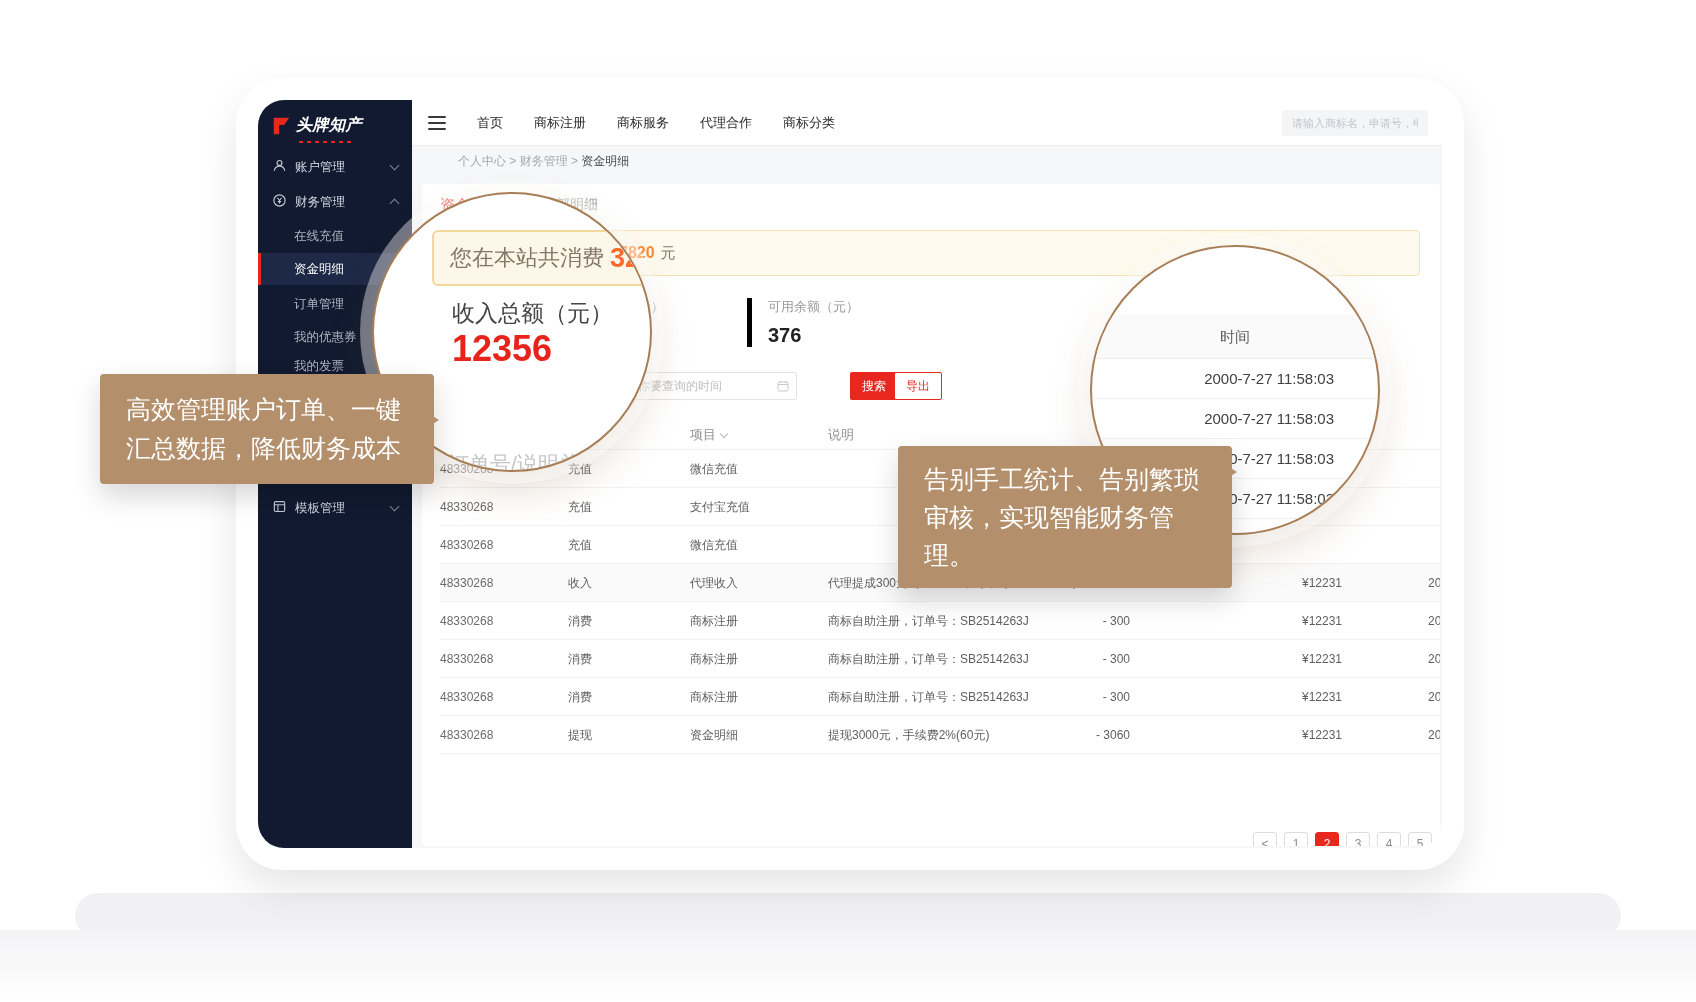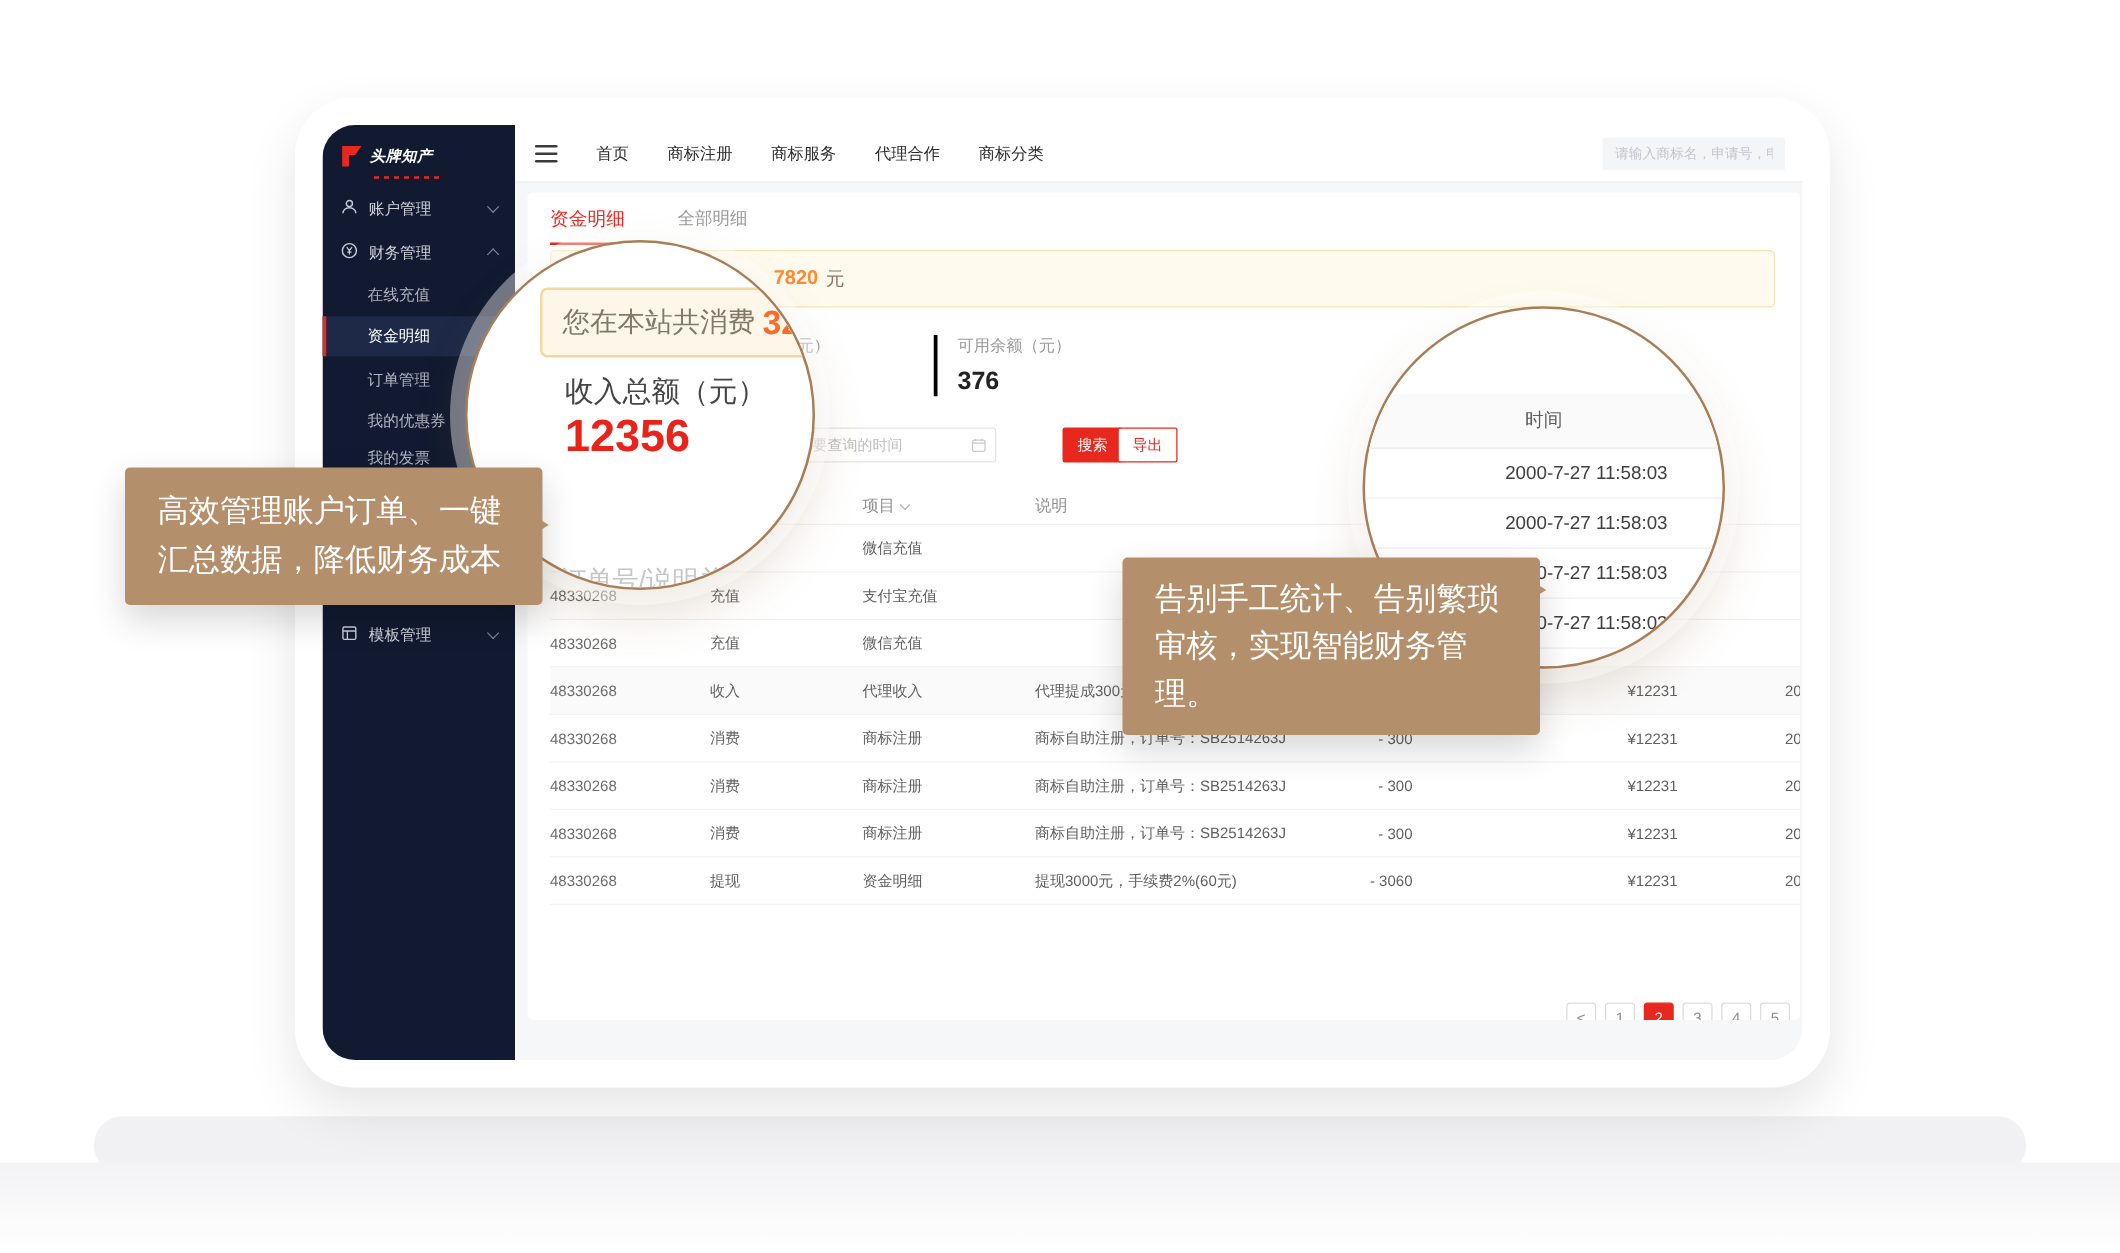--- a/index.html
+++ b/index.html
@@ -10,21 +10,21 @@
   .base-bar { position:absolute; left:75px; top:893px; width:1546px; height:46px; border-radius:23px; background:#f1f1f3; }
   .base-fade { position:absolute; left:0; top:930px; width:1696px; height:72px; background:linear-gradient(#f3f3f5,#ffffff); }
 
   
   .laptop { position:absolute; left:236px; top:78px; width:1228px; height:792px; background:#fff; border-radius:46px; box-shadow:0 18px 42px rgba(0,0,0,.10); z-index:1; }
   .screen { position:absolute; left:22px; top:22px; right:22px; bottom:22px; border-radius:26px; overflow:hidden; display:flex; background:#fff; }
 
   
   .sidebar { width:154px; flex-shrink:0; background:#111a30; position:relative; }
   .logo { position:absolute; left:13px; top:15px; display:flex; align-items:center; gap:5px; }
-  .logo-text { color:#fff; font-size:12px; font-weight:bold; font-style:italic; letter-spacing:.5px;text-align:right; }
+  .logo-text { color:#fff; font-size:16px; font-weight:bold; font-style:italic; letter-spacing:.5px;text-align:right; }
   .logo-sub { position:absolute; left:41px; top:41px; width:56px; height:2px;
               background:repeating-linear-gradient(90deg,#e8281f 0 4px,transparent 4px 8px); }
   .side-item { position:absolute; left:0; width:100%; height:32px; display:flex; align-items:center; font-size:12.5px; color:#aeb4c2; cursor:pointer; }
   .side-item.parent { color:#cfd4de; padding-left:14px; }
   .side-item.parent .lbl { margin-left:8px; }
   .side-item.sub { padding-left:36px; }
   .side-item.active { background:#1d2946; color:#fff; }
   .side-item.active::before { content:""; position:absolute; left:0; top:0; width:3px; height:100%; background:#e8281f; }
   .chev { position:absolute; right:14px; width:7px; height:7px; border-right:1.5px solid #7f8798; border-bottom:1.5px solid #7f8798; }
   .chev.down { transform:rotate(45deg); margin-top:-3px; }
@@ -51,21 +51,21 @@
   .tab.active { color:#e8281f; border-bottom:2px solid #e8281f; }
   .tab.plain { color:#9a9a9a; font-size:14px; }
 
   .banner { position:absolute; left:18px; right:20px; top:46px; height:46px; background:#fefaed; border:1px solid #f6e3b2; border-radius:4px; display:flex; align-items:center; padding-left:20px; font-size:15px; color:#86796a; }
   .banner-prefix { display:inline-block; min-width:158px; }
   .banner-amount { color:#ff8a33; font-weight:bold; font-size:16px; margin-right:6px; }
 
   .stats { position:absolute; left:18px; top:114px; display:flex; }
   .stat { width:185px; }
   .stat.s2 { width:122px; }
-  .stat.s3 { border-left:3px solid #000000; padding-left:16px; width:200px; }
+  .stat.s3 { border-left:5px solid #000000; padding-left:16px; width:200px; }
   .stat .slabel { font-size:13px; color:#9a9a9a; margin-bottom:8px; }
   .stat .svalue { font-size:20px; font-weight:bold; color:#222; }
   .stat .svalue.accent { color:#e8281f; }
 
   .filter-row { position:absolute; left:18px; top:188px; height:28px; width:980px; }
   .f-input { position:absolute; top:0; height:28px; border:1px solid #e4e4e4; border-radius:2px; font-size:12px; padding:0 8px; color:#666; background:#fff; outline:none; }
   .f-input::placeholder { color:#bfbfbf; }
   .kw { left:0; width:162px; }
   .tm-wrap { position:absolute; left:165px; top:0; width:192px; height:28px; }
   .tm { left:0; width:192px; padding-right:26px; }
@@ -188,20 +188,23 @@
           <nav class="menu">
               <span class="nav-item">首页</span>
               <span class="nav-item">商标注册</span>
               <span class="nav-item">商标服务</span>
               <span class="nav-item">代理合作</span>
               <span class="nav-item">商标分类</span>
             </nav>
           <input class="search" type="text" placeholder="请输入商标名，申请号，申请人" style="">
         </header>
 
+        <div class="breadcrumb">
+          <span>个人中心 &gt; 财务管理 &gt; </span><span class="cur">资金明细</span>
+        </div>
 
         <div class="content">
           <div class="card">
 
             <div class="tabs">
               <div class="tab active">资金明细</div>
               <div class="tab plain">全部明细</div>
             </div>
 
             <div class="banner">

